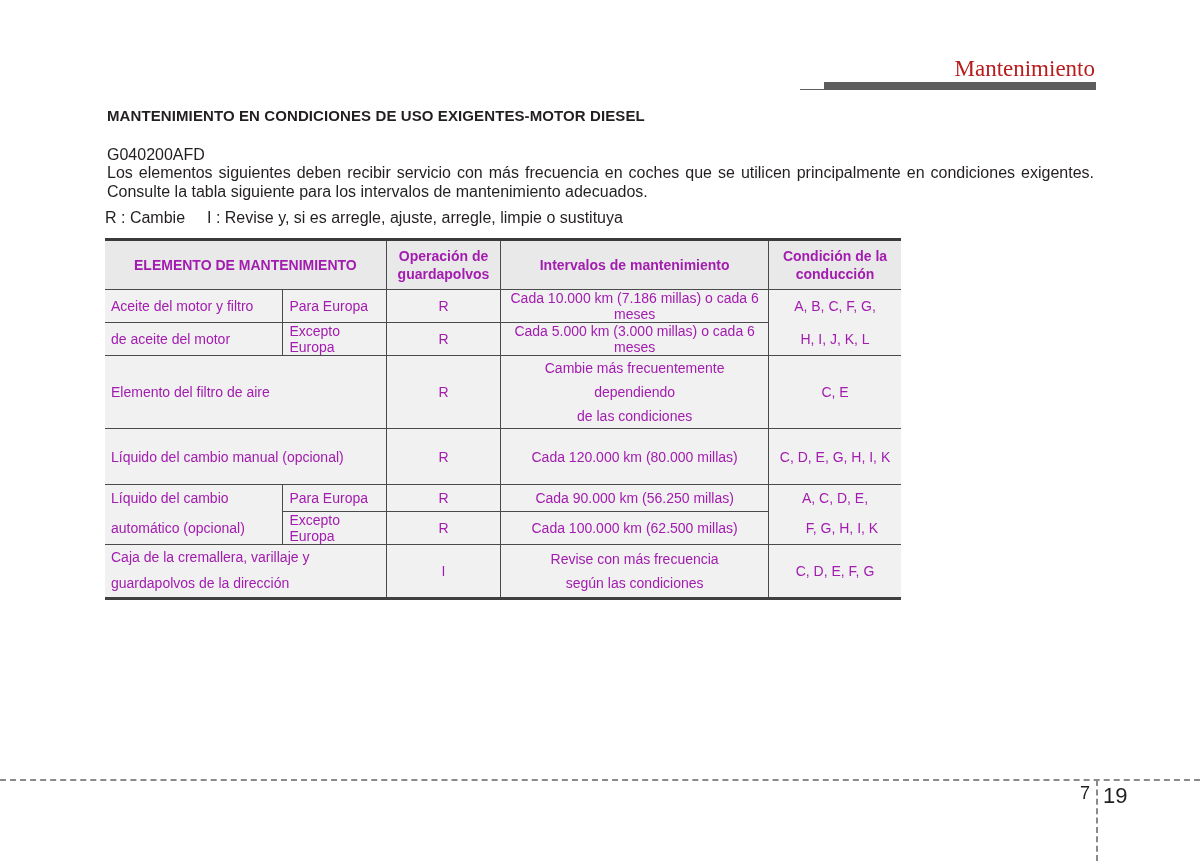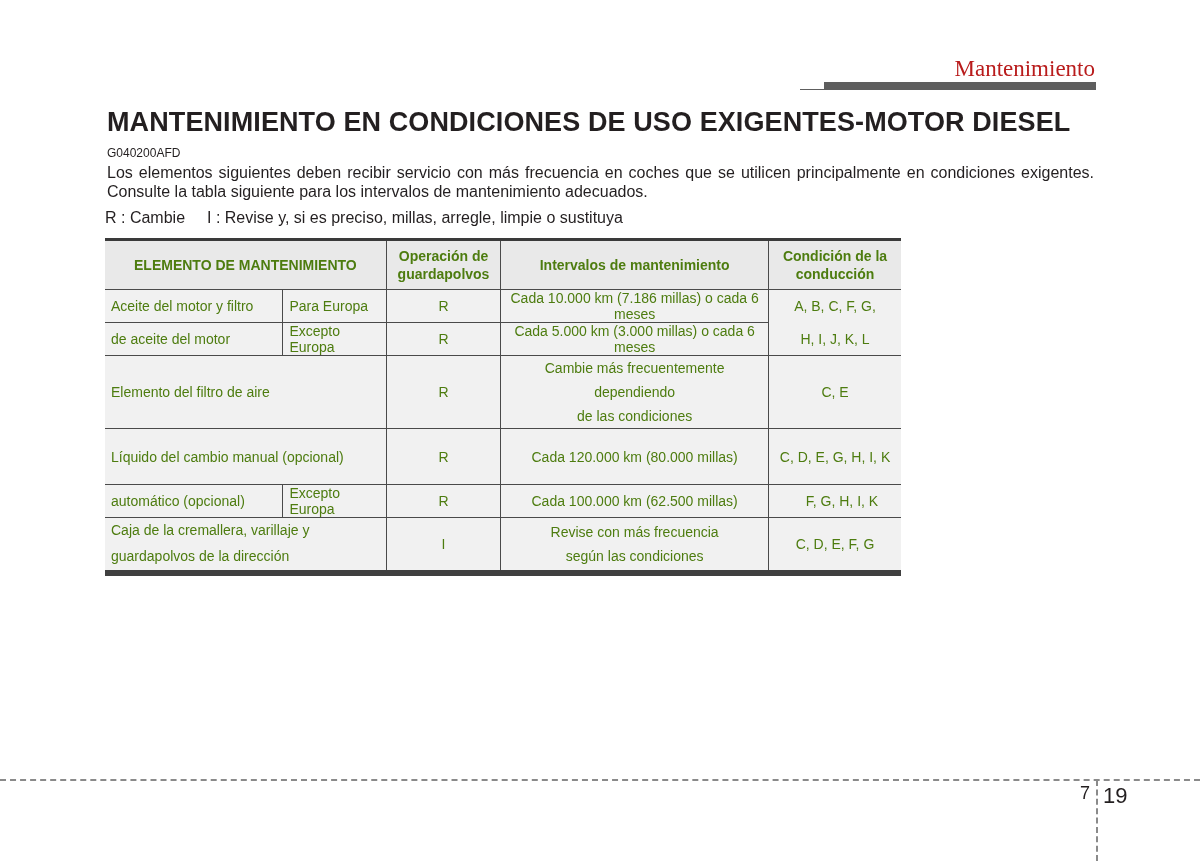--- a/index.html
+++ b/index.html
@@ -12,44 +12,44 @@
     font-family:"Liberation Serif", serif; font-size:23px; color:#b91c1c;
   }
   .header-bar {
     position:absolute; left:824px; top:82px; width:272px; height:8px; background:#5e5e5e;
   }
   .header-thin {
     position:absolute; left:800px; top:89px; width:24px; height:1px; background:#5e5e5e;
   }
   .title {
     position:absolute; left:107px; top:107px;
-    font-size:27px; font-weight:bold; color:#231f20; letter-spacing:0.1px;
+    font-size:15px; font-weight:bold; color:#231f20; letter-spacing:0.1px;
   }
   .code {
-    position:absolute; left:107px; top:146px; font-size:12px; color:#231f20;
+    position:absolute; left:107px; top:146px; font-size:16px; color:#231f20;
   }
   .intro {
     position:absolute; left:107px; top:163px; width:987px;
     font-size:16px; line-height:19px; text-align:justify; text-align-last:left;
   }
   .legend {
     position:absolute; left:105px; top:209px; font-size:16px; white-space:pre;
   }
   .legend span { margin-right:22px; }
 
   table.maint {
     position:absolute; left:105px; top:238px; width:796px;
-    border-collapse:collapse; font-size:14px; color:#4d7c0f;
+    border-collapse:collapse; font-size:14px; color:#a21caf;
     background:#f1f1f1;
   }
   table.maint td, table.maint th {
     border:1px solid #4a4a4a; padding:0 6px; vertical-align:middle;
   }
   table.maint tr:first-child th { border-top:3px solid #3a3a3a; }
-  table.maint tr:last-child td { border-bottom:6px solid #404040; }
+  table.maint tr:last-child td { border-bottom:3px solid #404040; }
   table.maint tr td:first-child, table.maint tr th:first-child { border-left:none; }
   table.maint tr td:last-child, table.maint tr th:last-child { border-right:none; }
   table.maint th {
     font-weight:bold; font-size:14px; line-height:18px; text-align:center; height:48px; background:#e9e9e9;
   }
   table.maint td.c { text-align:center; }
   table.maint td.l { text-align:left; }
   .h27 td { height:26px; }
   .h50 td { height:48px; }
   .h57 td { height:55px; }
@@ -73,21 +73,21 @@
 </head>
 <body>
 
 <div class="section-header">Mantenimiento</div>
 <div class="header-bar"></div>
 <div class="header-thin"></div>
 
 <div class="title">MANTENIMIENTO EN CONDICIONES DE USO EXIGENTES-MOTOR DIESEL</div>
 <div class="code">G040200AFD</div>
 <div class="intro">Los elementos siguientes deben recibir servicio con más frecuencia en coches que se utilicen principalmente en condiciones exigentes. Consulte la tabla siguiente para los intervalos de mantenimiento adecuados.</div>
-<div class="legend"><span>R : Cambie</span><span>I : Revise y, si es preciso, millas, arregle, limpie o sustituya</span></div>
+<div class="legend"><span>R : Cambie</span><span>I : Revise y, si es arregle, ajuste, arregle, limpie o sustituya</span></div>
 
 <table class="maint">
   <colgroup>
     <col style="width:233px">
       <col style="width:126px">
       <col style="width:120px">
       <col style="width:356px">
       <col style="width:156px">
   </colgroup>
   <tbody>
@@ -124,20 +124,27 @@
   </tr>
 
   <tr class="h57">
     <td class="l" colspan="2">Líquido del cambio manual (opcional)</td>
     <td class="c">R</td>
     <td class="c">Cada 120.000 km (80.000 millas)</td>
     <td class="c">C, D, E, G, H, I, K</td>
   </tr>
 
   <tr class="h27">
+    <td class="l" style="border-bottom:none;">Líquido del cambio</td>
+    <td class="l">Para Europa</td>
+    <td class="c">R</td>
+    <td class="c">Cada 90.000 km (56.250 millas)</td>
+    <td class="c" style="border-bottom:none;">A, C, D, E,</td>
+  </tr>
+  <tr class="h27">
     <td class="l" style="border-top:none;">automático (opcional)</td>
     <td class="l">Excepto Europa</td>
     <td class="c">R</td>
     <td class="c">Cada 100.000 km (62.500 millas)</td>
     <td class="c" style="border-top:none;padding-left:20px;">F, G, H, I, K</td>
   </tr>
 
   <tr class="h50">
     <td class="l dual" colspan="2">
           <div>Caja de la cremallera, varillaje y</div>

